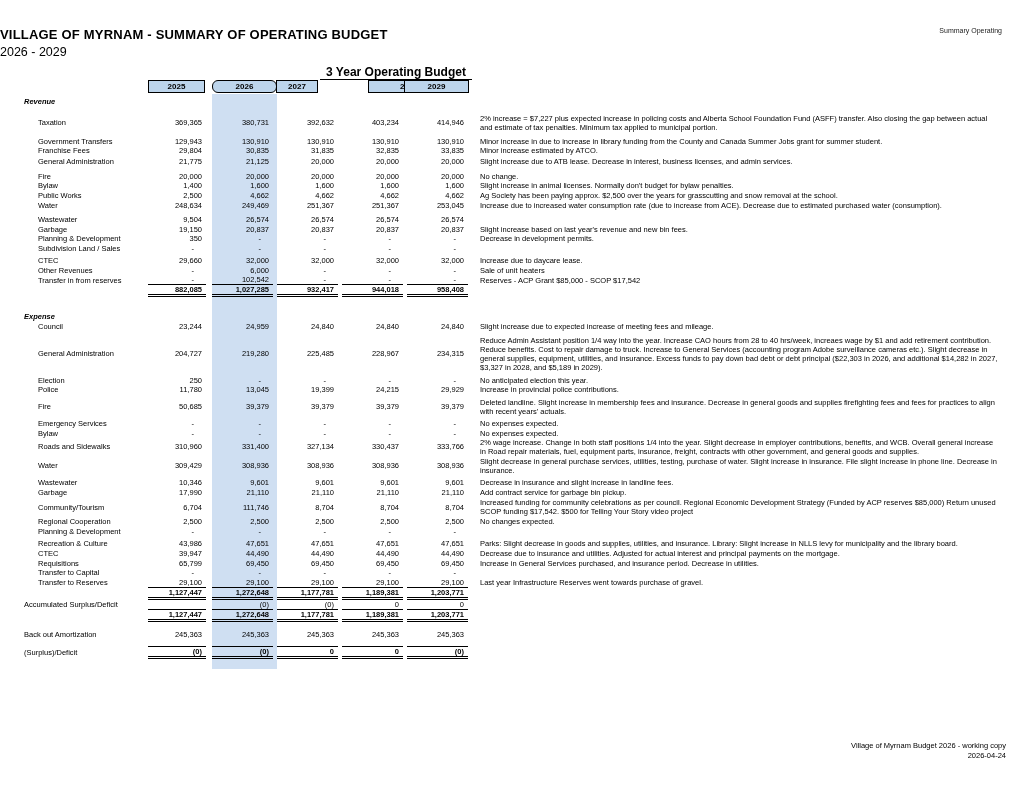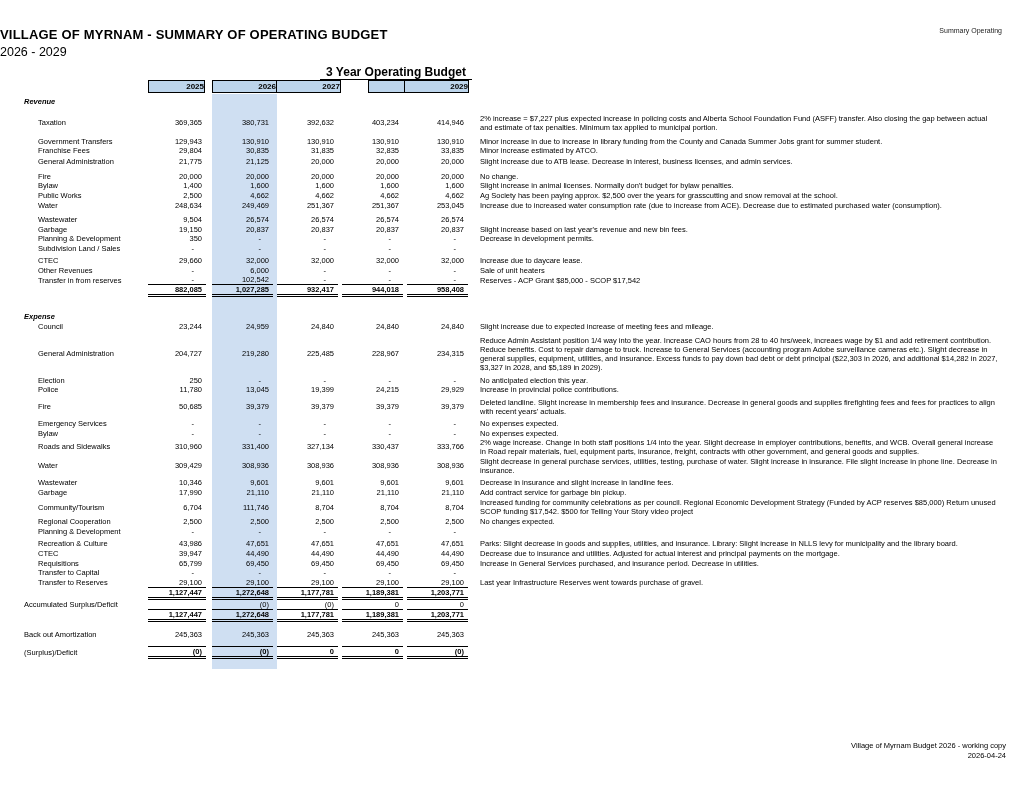--- a/index.html
+++ b/index.html
@@ -15,24 +15,24 @@
              font-size:13px;font-weight:bold;letter-spacing:.2px;}
   .doc-subtitle{position:absolute;top:45px;left:0;right:0;text-align:left;
              font-size:12.5px;font-weight:normal;}
   .sheet-tab{position:absolute;top:27px;right:22px;font-size:7px;color:#222;}
 
   .sheet{position:absolute;top:68px;left:24px;width:980px;font-size:7.5px;line-height:9px;}
   .hdr-label{position:absolute;top:0;left:296px;width:152px;height:10px;text-align:center;
              font-weight:bold;font-size:12px;border-bottom:1px solid #000;padding-bottom:1px;}
   .yr-row{position:relative;margin-top:12px;height:13px;}
   .yr-box{position:absolute;top:0;height:13px;box-sizing:border-box;border:1px solid #000;
-          background:var(--hdr-fill);font-weight:bold;font-size:8px;text-align:right;line-height:11px;}
+          background:var(--hdr-fill);font-weight:bold;font-size:8px;text-align:center;line-height:11px;}
   .yr-p0{left:124px;width:57px;}
-  .yr-p1{left:188px;width:65px;}
-  .yr-p2{left:252px;width:65px;}
+  .yr-p1{left:188px;width:65px;border-radius:6px;}
+  .yr-p2{left:252px;width:42px;}
   .yr-p3{left:300px;width:82px;margin-left:44px;}
   .yr-p4{left:380px;width:65px;}
 
   .band{position:absolute;left:188px;top:26px;bottom:-10px;width:65px;background:var(--band);z-index:0;}
 
   .rows{position:relative;z-index:1;margin-top:4px;}
   .row{display:flex;align-items:center;min-height:9.6px;}
   .lbl{flex:none;width:124px;box-sizing:border-box;}
   .lbl.ind{padding-left:14px;}
   .v{flex:none;display:flex;align-items:center;justify-content:flex-end;align-self:stretch;

